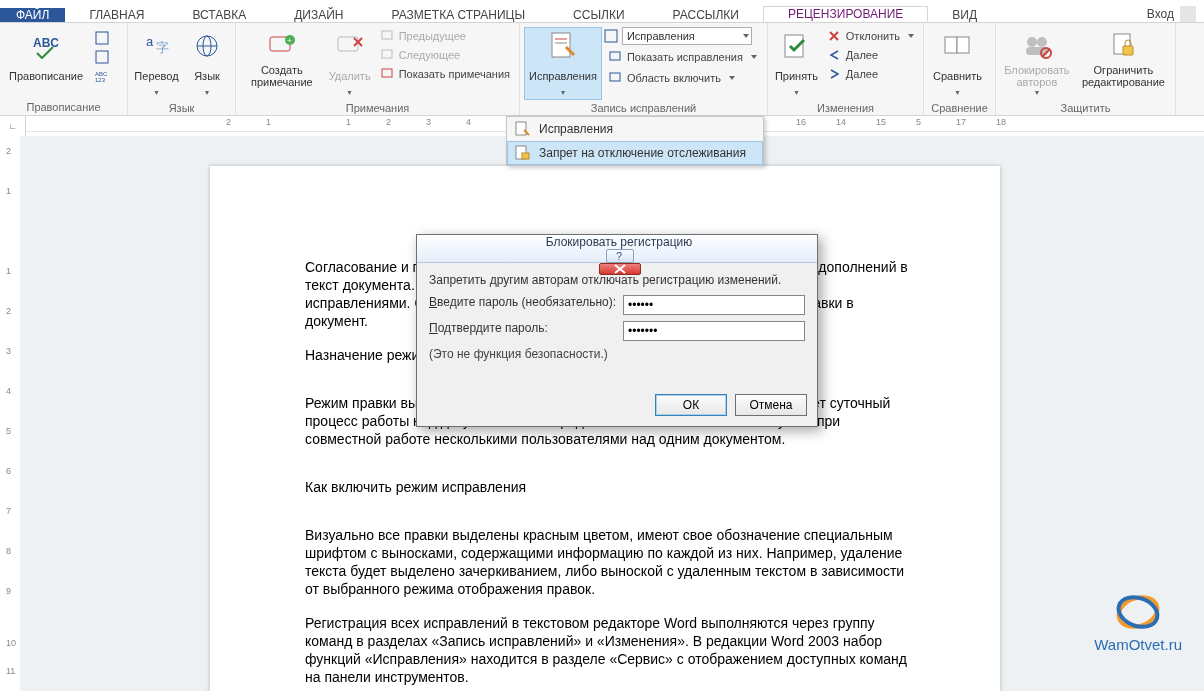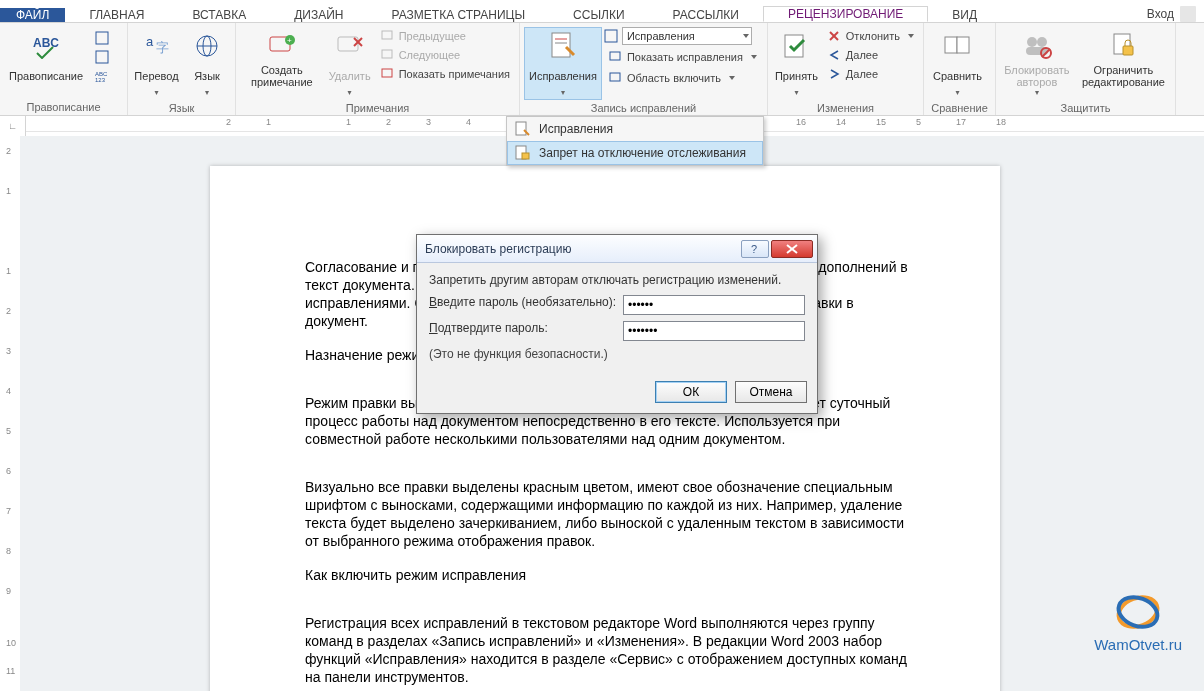--- a/index.html
+++ b/index.html
@@ -42,31 +42,31 @@
   .hruler { position: absolute; left: 26px; right: 0; top: 116px; height: 16px; background: #fff; border-bottom: 1px solid #e5e5e5; font-size: 9px; color: #888; overflow: hidden; }
   .hruler .seg { position: absolute; top: 1px; }
   .vruler { position: absolute; left: 0; top: 136px; bottom: 0; width: 20px; background: #fff; font-size: 9px; color: #888; }
   .vruler .vseg { position: absolute; left: 6px; }
   .docarea { position: absolute; left: 20px; top: 136px; right: 0; bottom: 0; background: #eef1f3; overflow: hidden; }
   .page { position: absolute; left: 190px; top: 30px; width: 790px; min-height: 900px; background: #fff; box-shadow: 0 0 4px rgba(0,0,0,.25); padding: 92px 90px 40px 95px; }
   .page p { font-size: 14px; line-height: 18px; color: #000; margin-bottom: 16px; }
 
   
   .dialog { position: absolute; left: 416px; top: 234px; width: 402px; background: #f0f0f0; border: 1px solid #707070; box-shadow: 4px 4px 12px rgba(0,0,0,.35); z-index: 20; font-size: 12px; }
-  .dialog .titlebar { height: 28px; background: linear-gradient(#fdfeff,#e6eefb); border-bottom: 1px solid #b9c7de; display: flex; align-items: center; padding: 0 4px 0 8px; }
+  .dialog .titlebar { height: 28px; background: linear-gradient(#fdfeff,#e6eefb); border-bottom: 1px solid #b9c7de; display: flex; align-items: center; padding: 0 4px 0 8px; flex-direction: column; }
   .dialog .titlebar .ttl { flex: 1; color: #2b3c55; font-size: 12px; }
   .dialog .titlebar .winbtn { width: 28px; height: 18px; margin-left: 2px; border: 1px solid #8aa0bf; border-radius: 2px; display: flex; align-items: center; justify-content: center; background: linear-gradient(#f7fbff,#d9e6f7); cursor: pointer; }
   .dialog .titlebar .winbtn.close { background: linear-gradient(#f08080,#d43a2f); border-color: #8c2b24; color: #fff; width: 42px; }
   .dialog .body { padding: 10px 12px 4px; }
   .dialog .body .instr { margin-bottom: 8px; }
   .dialog .row { display: flex; align-items: flex-start; margin-bottom: 6px; gap: 6px; }
   .dialog .row label { width: 188px; }
   .dialog .row label u { text-decoration: underline; }
   .dialog .row input { flex: 1; height: 20px; border: 1px solid #828790; padding: 0 4px; font-size: 12px; font-family: inherit; }
-  .dialog .note { color: #444; margin-bottom: 10px; }
+  .dialog .note { color: #444; margin-bottom: 23px; }
   .dialog .footer { display: flex; justify-content: flex-end; gap: 8px; padding: 6px 10px 10px; }
   .dialog .footer button { min-width: 72px; height: 22px; border: 1px solid #707070; background: linear-gradient(#fdfdfd,#e7e7e7); cursor: pointer; font-size: 12px; }
   .dialog .footer button.primary { border-color: #3c7fb1; box-shadow: 0 0 0 1px #a3d1f5 inset; }
 
   
   .wm { position: absolute; right: 22px; bottom: 38px; text-align: center; color: #2a6db4; font-size: 15px; z-index: 2; }
   .wm svg { display: block; margin: 0 auto 2px; }
 
   
   .ico svg, .smico svg, .mico svg { display: block; }
@@ -402,22 +402,22 @@
   <span class="vseg" style="top:450px">9</span>
   <span class="vseg" style="top:502px">10</span>
   <span class="vseg" style="top:530px">11</span>
 </div>
 
 <div class="docarea">
   <div class="page">
     <p>Согласование и проверка документов сопряжены с внесением исправлений и дополнений в текст документа. В текстовом редакторе Word реализован механизм работы с исправлениями. Он позволяет избежать дублирования одинаковых версий правки в документ.</p>
     <p style="margin-bottom:30px">Назначение режима исправления</p>
     <p style="margin-bottom:30px">Режим правки выполняет ведение записи всех правок в документе. Показывает суточный процесс работы над документом непосредственно в его тексте. Используется при совместной работе несколькими пользователями над одним документом.</p>
+    <p style="margin-bottom:30px">Как включить режим исправления</p>
     <p>Визуально все правки выделены красным цветом, имеют свое обозначение специальным шрифтом с выносками, содержащими информацию по каждой из них. Например, удаление текста будет выделено зачеркиванием, либо выноской с удаленным текстом в зависимости от выбранного режима отображения правок.</p>
-    <p style="margin-bottom:30px">Как включить режим исправления</p>
     <p>Регистрация всех исправлений в текстовом редакторе Word выполняются через группу команд в разделах «Запись исправлений» и «Изменения». В редакции Word 2003 набор функций «Исправления» находится в разделе «Сервис» с отображением доступных команд на панели инструментов.</p>
   </div>
   <div class="wm">
     <svg width="54" height="44" viewBox="0 0 54 44">
         <ellipse cx="27" cy="22" rx="20" ry="14" fill="none" stroke="#f39a2b" stroke-width="4" transform="rotate(-20 27 22)"></ellipse>
         <ellipse cx="27" cy="22" rx="20" ry="14" fill="none" stroke="#2a6db4" stroke-width="4" transform="rotate(20 27 22)"></ellipse>
       </svg>
     <span>WamOtvet.ru</span>
   </div>
 </div>

